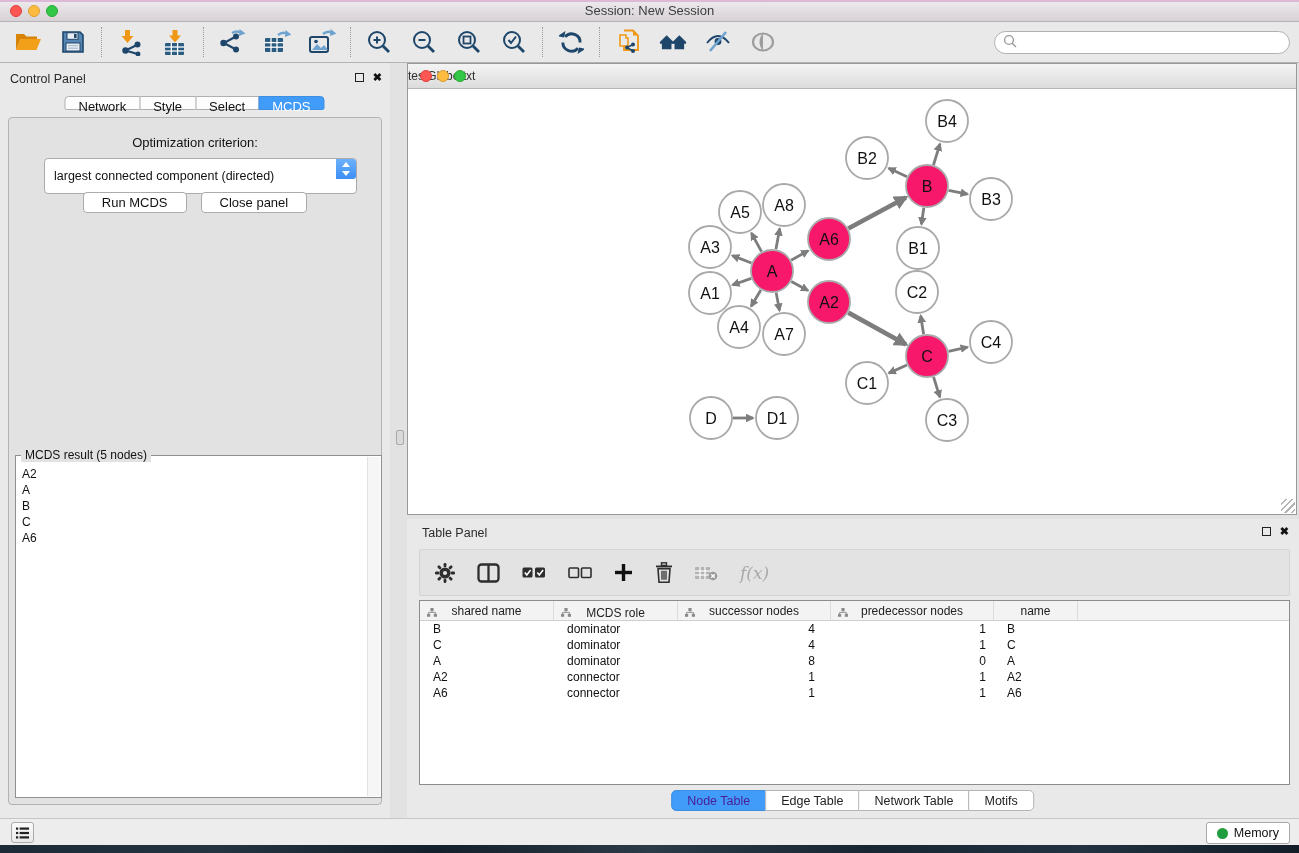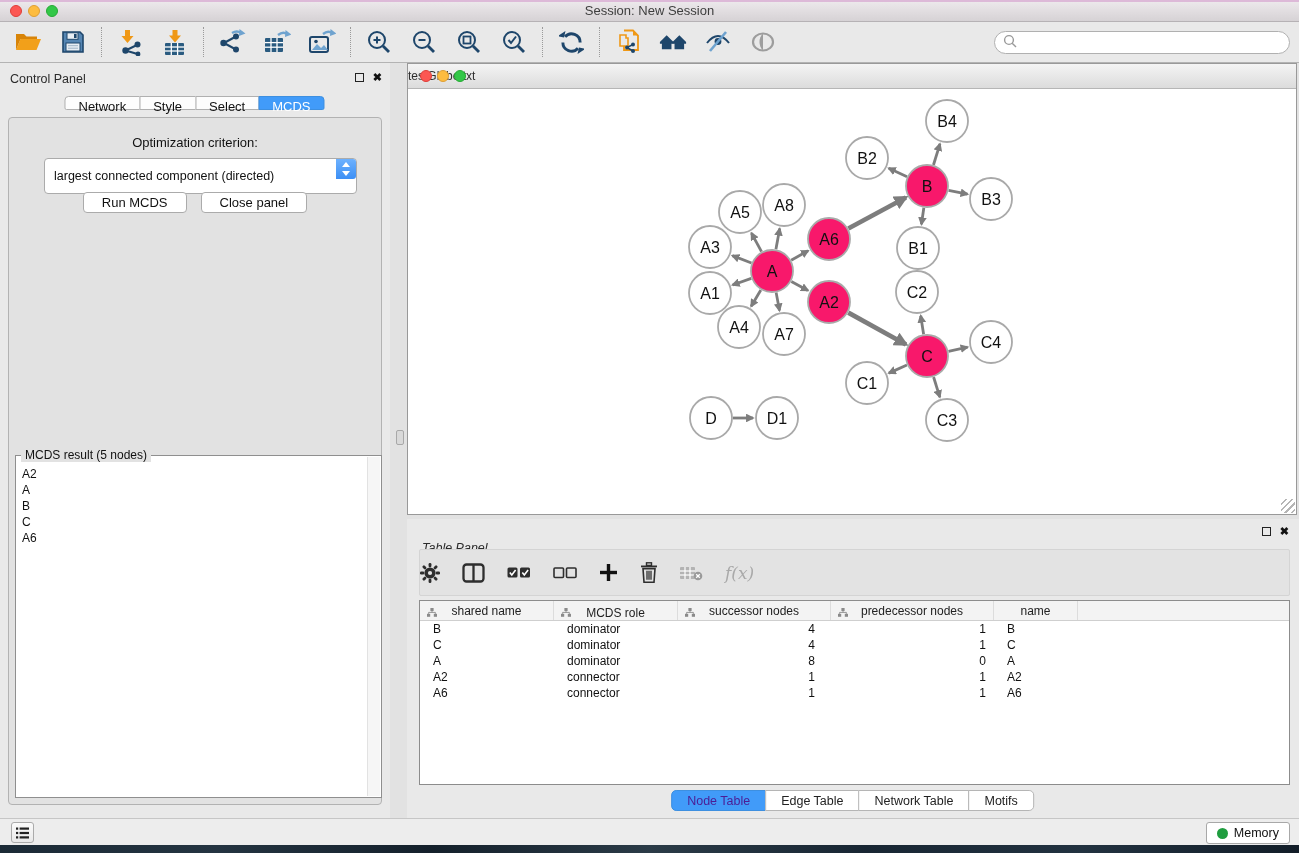--- a/index.html
+++ b/index.html
@@ -70,21 +70,21 @@
   #nw-titlebar .win-title { text-align:center; line-height:24px; font-size:12px; color:#2e2e2e; }
   #graph-svg { position:absolute; left:0; top:26px; }
   .nw-grip { position:absolute; right:1px; bottom:1px; width:14px; height:14px;
     background:repeating-linear-gradient(135deg, transparent 0 3px, #b5b5b5 3px 4.5px); }
   #split-grip { position:absolute; left:396px; top:430px; width:8px; height:15px; background:#d9d9d9;
     border:1px solid #a8a8a8; border-radius:2px; }
 
   
   #table-panel { position:absolute; left:407px; top:519px; width:892px; height:299px; background:#e9e9e9; }
   #tp-toolbar { position:absolute; left:12px; top:30px; width:871px; height:47px; background:#e3e3e3;
-    border:1px solid #d4d4d4; border-radius:2px; display:flex; align-items:center; gap:22px; }
+    border:1px solid #d4d4d4; border-radius:2px; display:flex; align-items:center; gap:22px; padding-left:15px; }
   .tp-icon { display:flex; align-items:center; justify-content:center; cursor:default; }
   .fx-label { font-family:"DejaVu Serif", serif; font-style:italic; font-size:17px; color:#a9a9a9; }
   #tp-table { position:absolute; left:12px; top:81px; width:871px; height:185px; background:#fff;
     border:1px solid #8c8c8c; overflow:hidden; }
   #tp-thead { display:flex; height:20px; background:#f3f3f3; border-bottom:1px solid #cfcfcf; }
   .tp-th { position:relative; border-right:1px solid #dcdcdc; display:flex; align-items:center;
     justify-content:center; font-size:12px; color:#222; }
   .tp-th .sort-ic { position:absolute; left:7px; top:5px; }
   .tp-row { display:flex; height:16px; align-items:center; font-size:12px; color:#111; }
   .tp-td { overflow:hidden; white-space:nowrap; }
@@ -450,21 +450,21 @@
       </g>
       <g>
         <circle cx="369" cy="328" r="21" fill="#ffffff" stroke="#a9a9a9" stroke-width="1.8"></circle>
         <text x="369" y="333.5" text-anchor="middle" font-size="16" fill="#111111" font-family="&quot;Liberation Sans&quot;, sans-serif">D1</text>
       </g>
     </svg>
   <div class="nw-grip"></div>
 </div>
 
 <div id="table-panel">
-  <span class="panel-title" style="left:15px;top:22px;font-style:italic;">Table Panel</span>
+  <span class="panel-title" style="left:15px;top:7px;">Table Panel</span>
   <span class="panel-icons" style="right:10px;top:7px;">
     <span class="float-icon"></span>
     <span class="close-icon">✖</span>
   </span>
   <div id="tp-toolbar">
       <span class="tp-icon">
         <svg width="20" height="20" viewBox="0 0 20 20">
           <g fill="#2e2e2e">
             <circle cx="10" cy="10" r="5.6"></circle>
             <rect x="8.6" y="0" width="2.8" height="4.2" rx="1.2"></rect>

